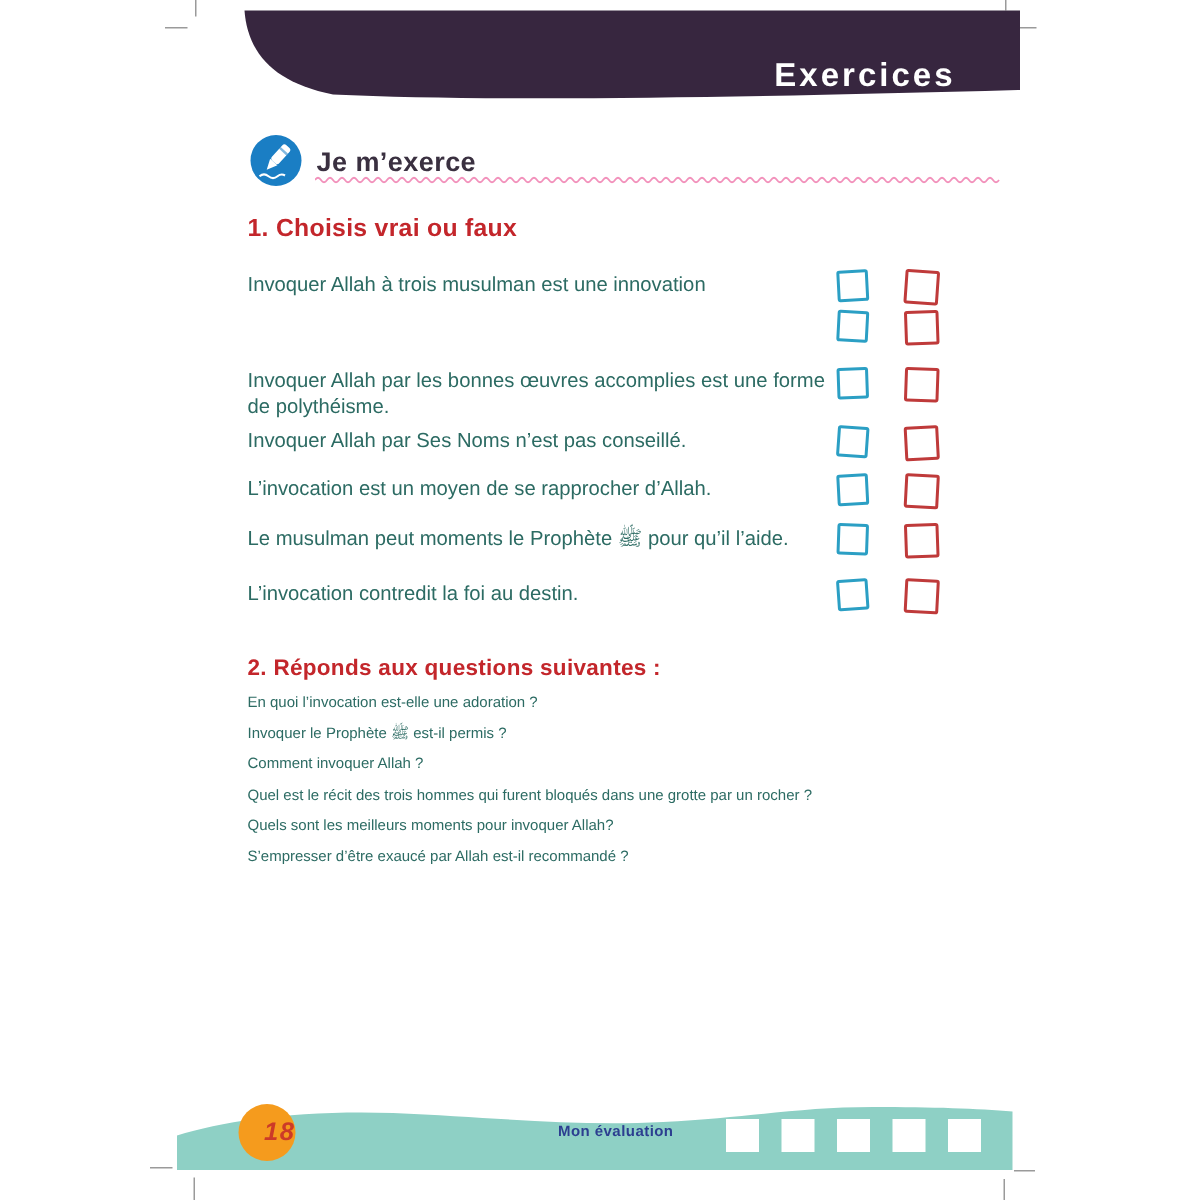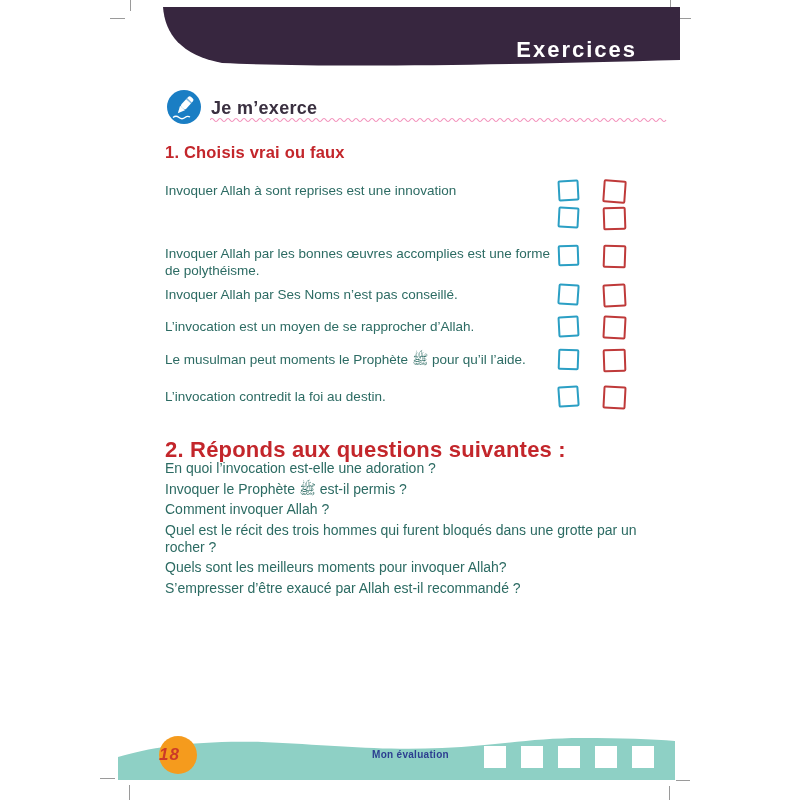--- a/index.html
+++ b/index.html
@@ -54,34 +54,34 @@
   .row-1 .cb-true{transform:rotate(-3deg)} .row-1 .cb-false{transform:rotate(4deg)}
   .row-2 .cb-true{transform:rotate(3deg)}  .row-2 .cb-false{transform:rotate(-2deg)}
   .row-3 .cb-true{transform:rotate(-2deg)} .row-3 .cb-false{transform:rotate(2deg)}
   .row-4 .cb-true{transform:rotate(4deg)}  .row-4 .cb-false{transform:rotate(-3deg)}
   .row-5 .cb-true{transform:rotate(-3deg)} .row-5 .cb-false{transform:rotate(3deg)}
   .row-6 .cb-true{transform:rotate(2deg)}  .row-6 .cb-false{transform:rotate(-2deg)}
   .row-7 .cb-true{transform:rotate(-4deg)} .row-7 .cb-false{transform:rotate(3deg)}
   
   .h-ex2{
     position:absolute;left:165px;top:437px;
-    font-size:22px;font-weight:bold;color:var(--accent_red,#c3262b);
+    font-size:15px;font-weight:bold;color:var(--accent_red,#c3262b);
     letter-spacing:.2px;
   }
   .questions{position:absolute;left:165px;top:460px;width:505px;}
   .question{
-    font-size:14px;line-height:17px;margin-bottom:3.5px;
+    font-size:10px;line-height:17px;margin-bottom:3.5px;
     color:var(--text_teal,#2c6b63);
   }
   
   .footer-svg{position:absolute;left:0;top:725px;width:800px;height:60px;}
   .page-badge{
     position:absolute;left:159px;top:736px;width:38px;height:38px;border-radius:50%;
     background:var(--page_num_bg,#f59b1d);
-    display:flex;align-items:center;justify-content:flex-start;
+    display:flex;align-items:center;justify-content:flex-end;
   }
   .page-num{
     color:var(--page_num_text,#cc3a28);font-size:17px;font-weight:bold;
     font-style:italic;letter-spacing:1px;
   }
   .eval-label{
     position:absolute;left:372px;top:749px;
     color:var(--eval_blue,#2c3e90);font-size:10px;font-weight:bold;letter-spacing:.3px;
   }
   .eval-box{
@@ -118,21 +118,21 @@
 </svg>
 <div class="page-title">Je m’exerce</div>
 <svg class="wave-svg" viewBox="0 0 457 10" preserveAspectRatio="none">
   <path d="M0,5 q2,-3 4,0 t4,0 t4,0 t4,0 t4,0 t4,0 t4,0 t4,0 t4,0 t4,0 t4,0 t4,0 t4,0 t4,0 t4,0 t4,0 t4,0 t4,0 t4,0 t4,0 t4,0 t4,0 t4,0 t4,0 t4,0 t4,0 t4,0 t4,0 t4,0 t4,0 t4,0 t4,0 t4,0 t4,0 t4,0 t4,0 t4,0 t4,0 t4,0 t4,0 t4,0 t4,0 t4,0 t4,0 t4,0 t4,0 t4,0 t4,0 t4,0 t4,0 t4,0 t4,0 t4,0 t4,0 t4,0 t4,0 t4,0 t4,0 t4,0 t4,0 t4,0 t4,0 t4,0 t4,0 t4,0 t4,0 t4,0 t4,0 t4,0 t4,0 t4,0 t4,0 t4,0 t4,0 t4,0 t4,0 t4,0 t4,0 t4,0 t4,0 t4,0 t4,0 t4,0 t4,0 t4,0 t4,0 t4,0 t4,0 t4,0 t4,0 t4,0 t4,0 t4,0 t4,0 t4,0 t4,0 t4,0 t4,0 t4,0 t4,0 t4,0 t4,0 t4,0 t4,0 t4,0 t4,0 t4,0 t4,0 t4,0 t4,0 t4,0 t4,0 t4,0 t4,0" stroke="var(--wave_pink,#f291bb)" stroke-width="1.2" fill="none"></path>
 </svg>
 
 <div class="h-ex1">1. Choisis vrai ou faux</div>
 
 <div class="rows">
   <div class="row row-1">
-    <span class="stmt">Invoquer Allah à sont reprises est une innovation</span>
+    <span class="stmt">Invoquer Allah à trois musulman est une innovation</span>
     <span class="cb cb-true"></span>
     <span class="cb cb-false"></span>
   </div>
   <div class="row row-2">
     <span class="cb cb-true"></span>
     <span class="cb cb-false"></span>
   </div>
   <div class="row row-3">
     <span class="stmt">Invoquer Allah par les bonnes œuvres accomplies est une forme de polythéisme.</span>
     <span class="cb cb-true"></span>

